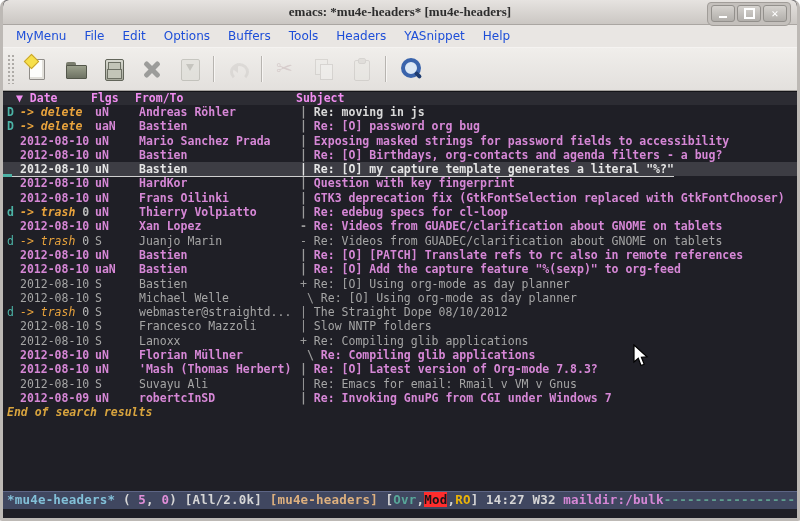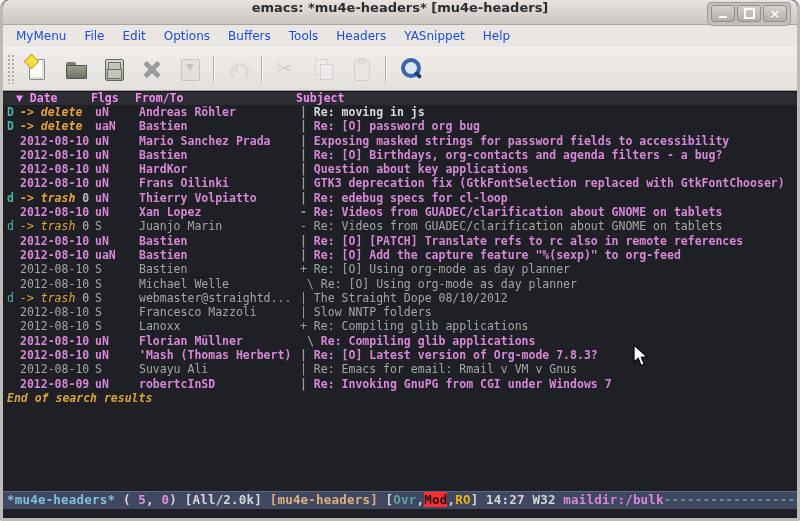--- a/index.html
+++ b/index.html
@@ -7,21 +7,21 @@
     position:relative; width:800px; height:521px; box-sizing:border-box;
     border-left:3px solid #bdb9b5; border-right:3px solid #bdb9b5; border-bottom:3px solid #bdb9b5;
     border-radius:7px 7px 2px 2px; overflow:hidden;
     font-family:"DejaVu Sans", sans-serif;
     background:#1f1f26;
   }
   
   .titlebar{
     height:24px; background:linear-gradient(#e6e3e0,#cbc7c3);
     border-bottom:1px solid #aaa6a2; border-radius:6px 6px 0 0;
-    display:flex; align-items:flex-start; justify-content:center; position:relative;
+    display:flex; align-items:center; justify-content:center; position:relative;font-family:Liberation Serif, serif;
   }
   .title{font-size:13px; font-weight:bold; color:#2d2d2d;}
   .controls{position:absolute; right:6px; top:2px; display:flex; gap:2px;
     background:#c4c0bc; border:1px solid #a19d99; border-radius:4px 4px 6px 6px; padding:2px 3px 3px 3px;}
   .wbtn{width:22px; height:15px; border-radius:3px; border:1px solid #93908c;
     background:linear-gradient(#d6d3cf,#b1aeaa); display:flex; align-items:center; justify-content:center; cursor:default;}
   .glyph-min{width:8px; height:2px; background:#ffffff; margin-top:6px;}
   .glyph-max{width:7px; height:7px; border:2px solid #ffffff;}
   .glyph-close{color:#ffffff; font-weight:bold; font-size:13px; line-height:11px;}
   
@@ -194,21 +194,22 @@
 
   <div class="frame">
     <div class="headerline">
       <span class="c-mark"> </span><span class="c-date">▼ Date</span><span class="c-flags">Flgs</span><span class="c-from">From/To</span><span class="c-subj">Subject</span>
     </div>
     <div id="rows">
         <div class="row f-unread"><span class="rowtext"><span class="c-mark mark">D</span><span class="c-date"><span class="action">-&gt; delete</span></span><span class="c-flags">uN</span><span class="c-from">Andreas Röhler</span><span class="c-subj"><span class="sep">| </span><span class="subj white">Re: moving in js</span></span></span></div>
         <div class="row f-unread"><span class="rowtext"><span class="c-mark mark">D</span><span class="c-date"><span class="action">-&gt; delete</span></span><span class="c-flags">uaN</span><span class="c-from">Bastien</span><span class="c-subj"><span class="sep">| </span><span class="subj">Re: [O] password org bug</span></span></span></div>
         <div class="row f-unread"><span class="rowtext"><span class="c-mark mark"> </span><span class="c-date">2012-08-10</span><span class="c-flags">uN</span><span class="c-from">Mario Sanchez Prada</span><span class="c-subj"><span class="sep">| </span><span class="subj">Exposing masked strings for password fields to accessibility</span></span></span></div>
         <div class="row f-unread"><span class="rowtext"><span class="c-mark mark"> </span><span class="c-date">2012-08-10</span><span class="c-flags">uN</span><span class="c-from">Bastien</span><span class="c-subj"><span class="sep">| </span><span class="subj">Re: [O] Birthdays, org-contacts and agenda filters - a bug?</span></span></span></div>
-        <div class="row f-unread"><span class="rowtext"><span class="c-mark mark"> </span><span class="c-date">2012-08-10</span><span class="c-flags">uN</span><span class="c-from">HardKor</span><span class="c-subj"><span class="sep">| </span><span class="subj">Question about key applications</span></span></span></div>
+        <div class="row f-unread current"><span class="rowtext"><span class="c-mark mark"> </span><span class="c-date">2012-08-10</span><span class="c-flags">uN</span><span class="c-from">Bastien</span><span class="c-subj"><span class="sep">| </span><span class="subj">Re: [O] my capture template generates a literal "%?"</span></span></span></div>
+        <div class="row f-unread"><span class="rowtext"><span class="c-mark mark"> </span><span class="c-date">2012-08-10</span><span class="c-flags">uN</span><span class="c-from">HardKor</span><span class="c-subj"><span class="sep">| </span><span class="subj">Question with key fingerprint</span></span></span></div>
         <div class="row f-unread"><span class="rowtext"><span class="c-mark mark"> </span><span class="c-date">2012-08-10</span><span class="c-flags">uN</span><span class="c-from">Frans Oilinki</span><span class="c-subj"><span class="sep">| </span><span class="subj">GTK3 deprecation fix (GtkFontSelection replaced with GtkFontChooser)</span></span></span></div>
         <div class="row f-unread"><span class="rowtext"><span class="c-mark mark">d</span><span class="c-date"><span class="action">-&gt; trash</span><span class="suffix"> 0</span></span><span class="c-flags">uN</span><span class="c-from">Thierry Volpiatto</span><span class="c-subj"><span class="sep">| </span><span class="subj">Re: edebug specs for cl-loop</span></span></span></div>
         <div class="row f-unread"><span class="rowtext"><span class="c-mark mark"> </span><span class="c-date">2012-08-10</span><span class="c-flags">uN</span><span class="c-from">Xan Lopez</span><span class="c-subj"><span class="sep">- </span><span class="subj">Re: Videos from GUADEC/clarification about GNOME on tablets</span></span></span></div>
         <div class="row f-read"><span class="rowtext"><span class="c-mark mark">d</span><span class="c-date"><span class="action">-&gt; trash</span><span class="suffix"> 0</span></span><span class="c-flags">S</span><span class="c-from">Juanjo Marin</span><span class="c-subj"><span class="sep">- </span><span class="subj">Re: Videos from GUADEC/clarification about GNOME on tablets</span></span></span></div>
         <div class="row f-unread"><span class="rowtext"><span class="c-mark mark"> </span><span class="c-date">2012-08-10</span><span class="c-flags">uN</span><span class="c-from">Bastien</span><span class="c-subj"><span class="sep">| </span><span class="subj">Re: [O] [PATCH] Translate refs to rc also in remote references</span></span></span></div>
         <div class="row f-unread"><span class="rowtext"><span class="c-mark mark"> </span><span class="c-date">2012-08-10</span><span class="c-flags">uaN</span><span class="c-from">Bastien</span><span class="c-subj"><span class="sep">| </span><span class="subj">Re: [O] Add the capture feature "%(sexp)" to org-feed</span></span></span></div>
         <div class="row f-read"><span class="rowtext"><span class="c-mark mark"> </span><span class="c-date">2012-08-10</span><span class="c-flags">S</span><span class="c-from">Bastien</span><span class="c-subj"><span class="sep">+ </span><span class="subj">Re: [O] Using org-mode as day planner</span></span></span></div>
         <div class="row f-read"><span class="rowtext"><span class="c-mark mark"> </span><span class="c-date">2012-08-10</span><span class="c-flags">S</span><span class="c-from">Michael Welle</span><span class="c-subj"><span class="sep"> \ </span><span class="subj">Re: [O] Using org-mode as day planner</span></span></span></div>
         <div class="row f-read"><span class="rowtext"><span class="c-mark mark">d</span><span class="c-date"><span class="action">-&gt; trash</span><span class="suffix"> 0</span></span><span class="c-flags">S</span><span class="c-from">webmaster@straightd...</span><span class="c-subj"><span class="sep">| </span><span class="subj">The Straight Dope 08/10/2012</span></span></span></div>
         <div class="row f-read"><span class="rowtext"><span class="c-mark mark"> </span><span class="c-date">2012-08-10</span><span class="c-flags">S</span><span class="c-from">Francesco Mazzoli</span><span class="c-subj"><span class="sep">| </span><span class="subj">Slow NNTP folders</span></span></span></div>

